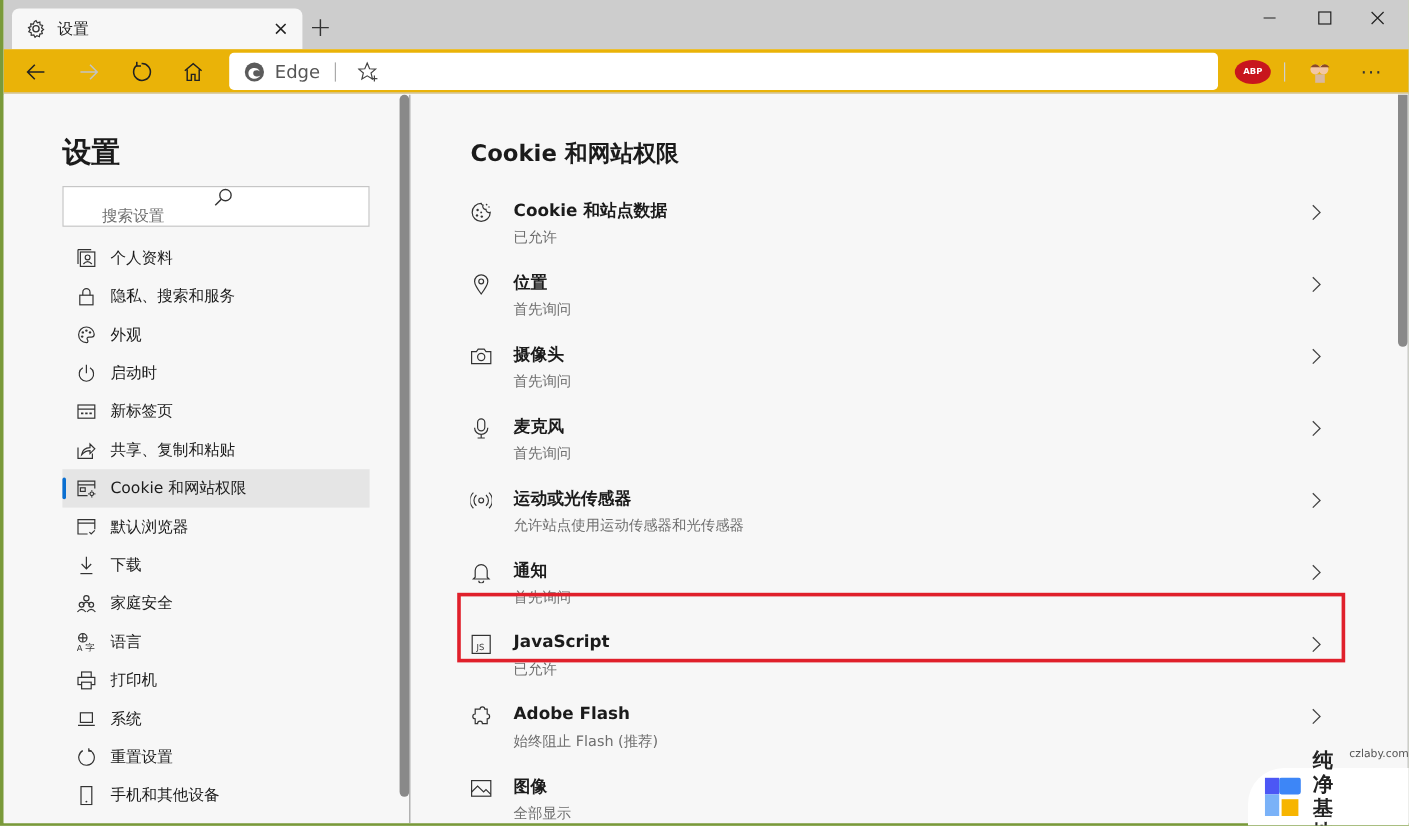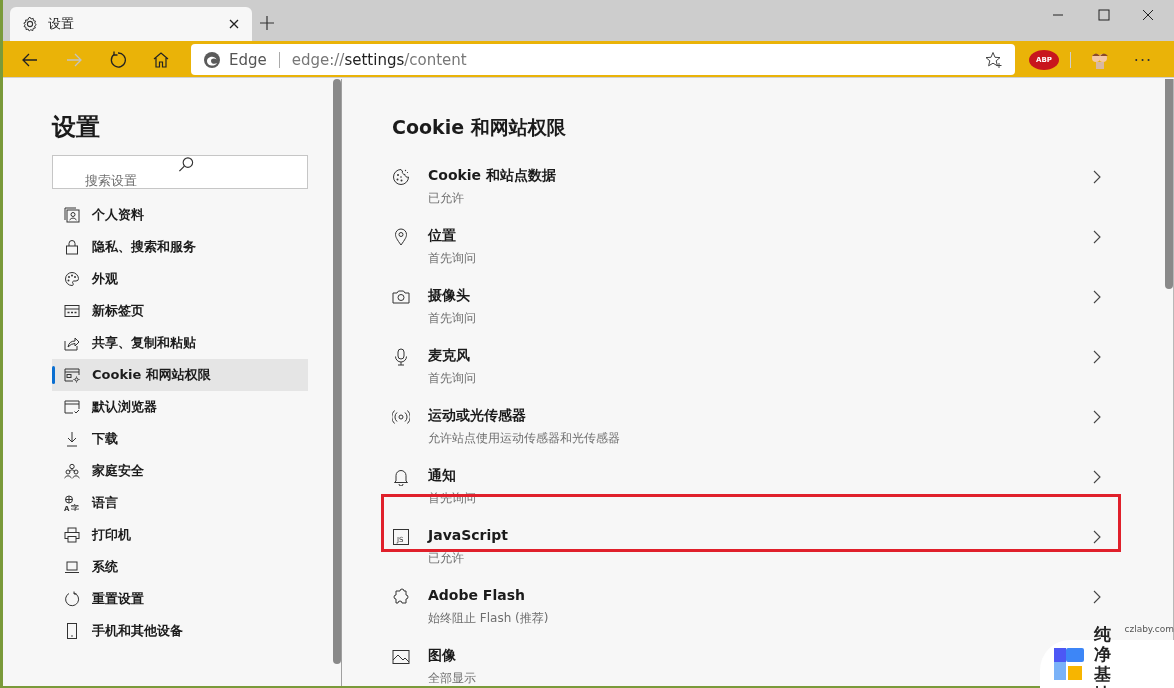--- a/index.html
+++ b/index.html
@@ -29,21 +29,21 @@
   .profile-ext { position: absolute; left: 1085px; top: 7px; width: 24px; height: 24px; }
   .more { position: absolute; left: 1125px; top: 4px; width: 30px; height: 30px; display: flex; align-items: center; justify-content: center; font-size: 16px; color: #333; letter-spacing: 1px; }
   
   .content { position: absolute; left: 0; top: 79px; width: 100%; height: 607px; background: #f7f7f7; }
   .sidebar { position: absolute; left: 0; top: 0; width: 340px; height: 100%; }
   .sidebar-title { position: absolute; left: 49px; top: 32px; font-size: 24px; font-weight: bold; color: #1b1b1b; }
   .search { position: absolute; left: 49px; top: 76px; width: 256px; height: 34px; background: #fff; border: 1px solid #c6c6c6; display: flex; align-items: center; flex-direction: column; }
   .search .search-icon { margin-left: 12px; width: 18px; height: 18px; }
   .search input { border: none; outline: none; background: transparent; margin-left: 10px; font-size: 13px; color: #333; width: 200px; font-family: "DejaVu Sans", sans-serif; }
   .search input::placeholder { color: #6e6e6e; }
-  .nav { position: absolute; left: 49px; top: 120px; width: 256px; font-weight: bold; }
+  .nav { position: absolute; left: 49px; top: 120px; width: 256px; }
   .nav-item { position: relative; height: 32px; display: flex; align-items: center; padding-left: 12px; font-size: 13px; color: #1b1b1b; cursor: pointer; }
   .nav-item .nav-icon { width: 16px; height: 16px; margin-right: 12px; display: flex; align-items: center; justify-content: center; }
   .nav-item.active { background: #e5e5e5; }
   .nav-item.active::before { content: ""; position: absolute; left: 0; top: 7px; width: 3px; height: 18px; background: #0a6fd1; border-radius: 2px; }
   .sb-scroll { position: absolute; left: 330px; top: 0; width: 8px; height: 585px; background: #898989; border-radius: 4px; }
   .sb-line { position: absolute; left: 338px; top: 0; width: 1px; height: 607px; background: #a0a0a0; }
   .main { position: absolute; left: 340px; top: 0; width: 820px; height: 100%; }
   .main-title { position: absolute; left: 49px; top: 36px; font-size: 19px; font-weight: bold; color: #1b1b1b; }
   .list { position: absolute; left: 40px; top: 77px; width: 738px; }
   .row { position: relative; height: 60px; cursor: pointer; }
@@ -126,21 +126,20 @@
           <path d="M2 8 L9 2 L16 8 M4 7 V16 H7.5 V11 H10.5 V16 H14 V7" fill="none" stroke="#222" stroke-width="1.2"></path>
         </svg>
     </div>
     <div class="addressbar">
       <svg class="addr-edge-icon" viewBox="0 0 18 18">
           <circle cx="9" cy="9" r="8" fill="#5b5b5b"></circle>
           <path d="M4 10 C4 5 12 4 13.5 8.5 C12 7 8 7 8 10 C8 13 12 13.5 14 12 C12 16 4 15.5 4 10 Z" fill="#fff"></path>
         </svg>
       <span class="addr-edge-label">Edge</span>
       <span class="addr-sep"></span>
-      <span class="addr-url"><span>edge://</span><b>settings</b><span>/content</span></span>
       <span class="addr-star">
         <svg width="18" height="18" viewBox="0 0 18 18">
             <path d="M8 1.5 L10 6.3 L15 6.6 L11.2 9.8 L12.4 14.8 L8 12.2 L3.6 14.8 L4.8 9.8 L1 6.6 L6 6.3 Z" fill="none" stroke="#444" stroke-width="1"></path>
             <path d="M14 12 V17 M11.5 14.5 H16.5" stroke="#444" stroke-width="1"></path>
           </svg>
       </span>
     </div>
     <div class="abp">ABP</div>
     <div class="tb-divider"></div>
     <div class="profile-ext">
@@ -194,20 +193,29 @@
                 <circle cx="8" cy="4.5" r="1" fill="#333"></circle>
                 <circle cx="11" cy="6" r="1" fill="#333"></circle>
                 <circle cx="4.5" cy="9.5" r="1" fill="#333"></circle>
               </svg>
             </span>
           <span>外观</span>
         </div>
         <div class="nav-item">
           <span class="nav-icon">
               <svg width="16" height="16" viewBox="0 0 16 16">
+                <path d="M5 3.5 A6 6 0 1 0 11 3.5" fill="none" stroke="#333"></path>
+                <path d="M8 1 V8" stroke="#333"></path>
+              </svg>
+            </span>
+          <span>启动时</span>
+        </div>
+        <div class="nav-item">
+          <span class="nav-icon">
+              <svg width="16" height="16" viewBox="0 0 16 16">
                 <rect x="1" y="2.5" width="14" height="11" fill="none" stroke="#333"></rect>
                 <path d="M1 6 H15" stroke="#333"></path>
                 <path d="M3.5 9.5 H5.5 M7 9.5 H9 M10.5 9.5 H12.5" stroke="#333" stroke-width="1.5"></path>
               </svg>
             </span>
           <span>新标签页</span>
         </div>
         <div class="nav-item">
           <span class="nav-icon">
               <svg width="16" height="16" viewBox="0 0 16 16">

